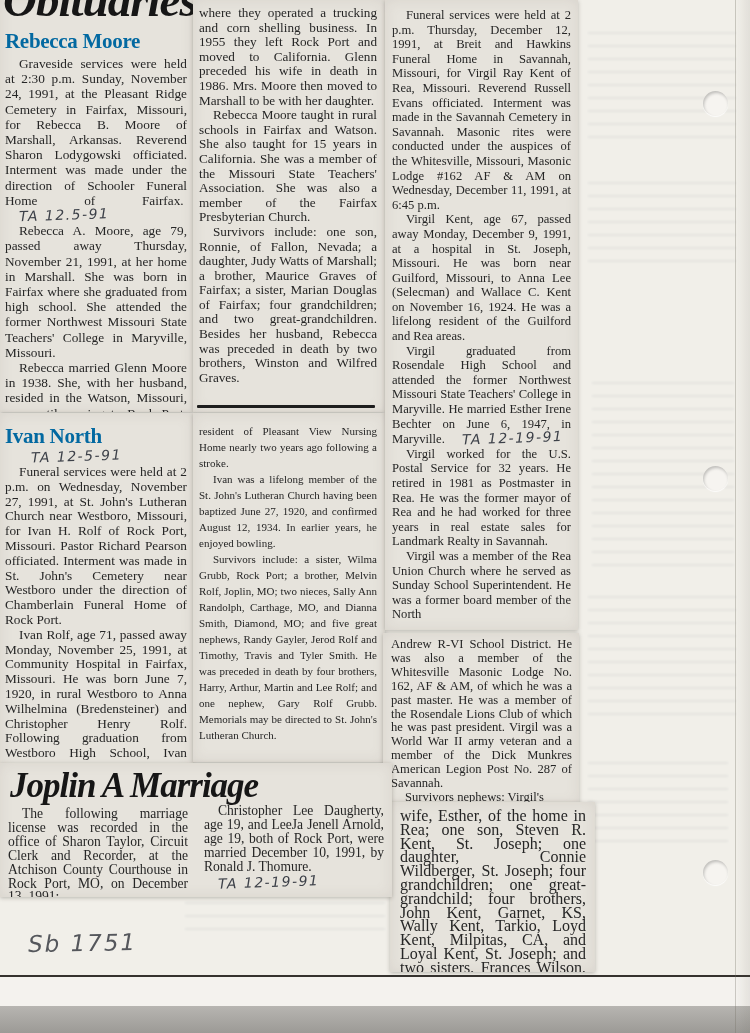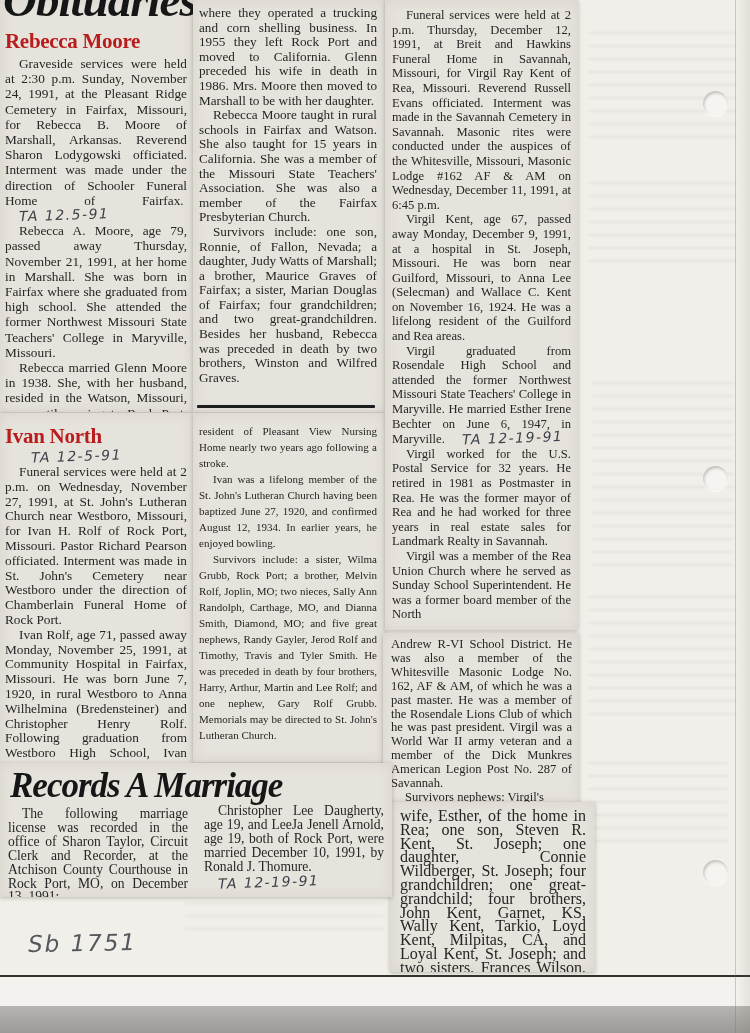--- a/index.html
+++ b/index.html
@@ -27,21 +27,21 @@
   .txt p.noindent{text-indent:0;}
   .f-left{font-size:13.3px;line-height:15.2px;}
   .f-midtop{font-size:13.2px;line-height:14.6px;}
   .f-midbot{font-size:11px;line-height:16px;}
   .f-ivan{font-size:13.3px;line-height:14.8px;}
   .f-virgil{font-size:12.6px;line-height:14.6px;}
   .f-virgil2{font-size:12.6px;line-height:13.9px;}
   .f-virgil3{font-size:16px;line-height:13.8px;}
   .f-marriage{font-size:13.6px;line-height:13.9px;}
   .headline{
-    font-weight:bold;color:#b91c1c;
+    font-weight:bold;color:#0369a1;
     font-size:21px;line-height:22px;
     letter-spacing:-.3px;margin:0 0 4px 0;
   }
   .big-title{
     font-style:italic;font-weight:bold;color:#161616;
     letter-spacing:-1px;white-space:nowrap;
   }
   
   .hand{
     font-family:"DejaVu Sans",sans-serif;
@@ -164,21 +164,21 @@
     </div>
   </div>
 
   <div class="clip" style="left:390px;top:802px;width:205px;height:170px;padding:7px 9px 0 10px;">
     <div class="txt f-virgil3">
       <p class="noindent">wife, Esther, of the home in Rea; one son, Steven R. Kent, St. Joseph; one daughter, Connie Wildberger, St. Joseph; four grandchildren; one great-grandchild; four brothers, John Kent, Garnet, KS, Wally Kent, Tarkio, Loyd Kent, Milpitas, CA, and Loyal Kent, St. Joseph; and two sisters, Frances Wilson, St. Joseph, and Pat Atkins, Rosendale, MO.</p>
     </div>
   </div>
 
   <div class="clip" style="left:0;top:763px;width:392px;height:134px;padding:3px 6px 0 8px;">
-    <div class="big-title" style="font-size:35px;letter-spacing:-1px;margin:0 0 5px 2px;">Records A Marriage</div>
+    <div class="big-title" style="font-size:35px;letter-spacing:-1px;margin:0 0 5px 2px;">Joplin A Marriage</div>
     <div style="position:absolute;left:8px;top:44px;width:180px;" class="txt f-marriage">
       <p>The following marriage license was recorded in the office of Sharon Taylor, Circuit Clerk and Recorder, at the Atchison County Courthouse in Rock Port, MO, on December 13, 1991:</p>
     </div>
     <div style="position:absolute;left:204px;top:41px;width:180px;" class="txt f-marriage">
       <p>Christopher Lee Daugherty, age 19, and LeeJa Jenell Arnold, age 19, both of Rock Port, were married December 10, 1991, by Ronald J. Thomure.</p>
       <div class="hand" style="margin-left:14px;margin-top:1px;">TA 12-19-91</div>
     </div>
   </div>
 
   <div class="hand sb-number">Sb 1751</div>

